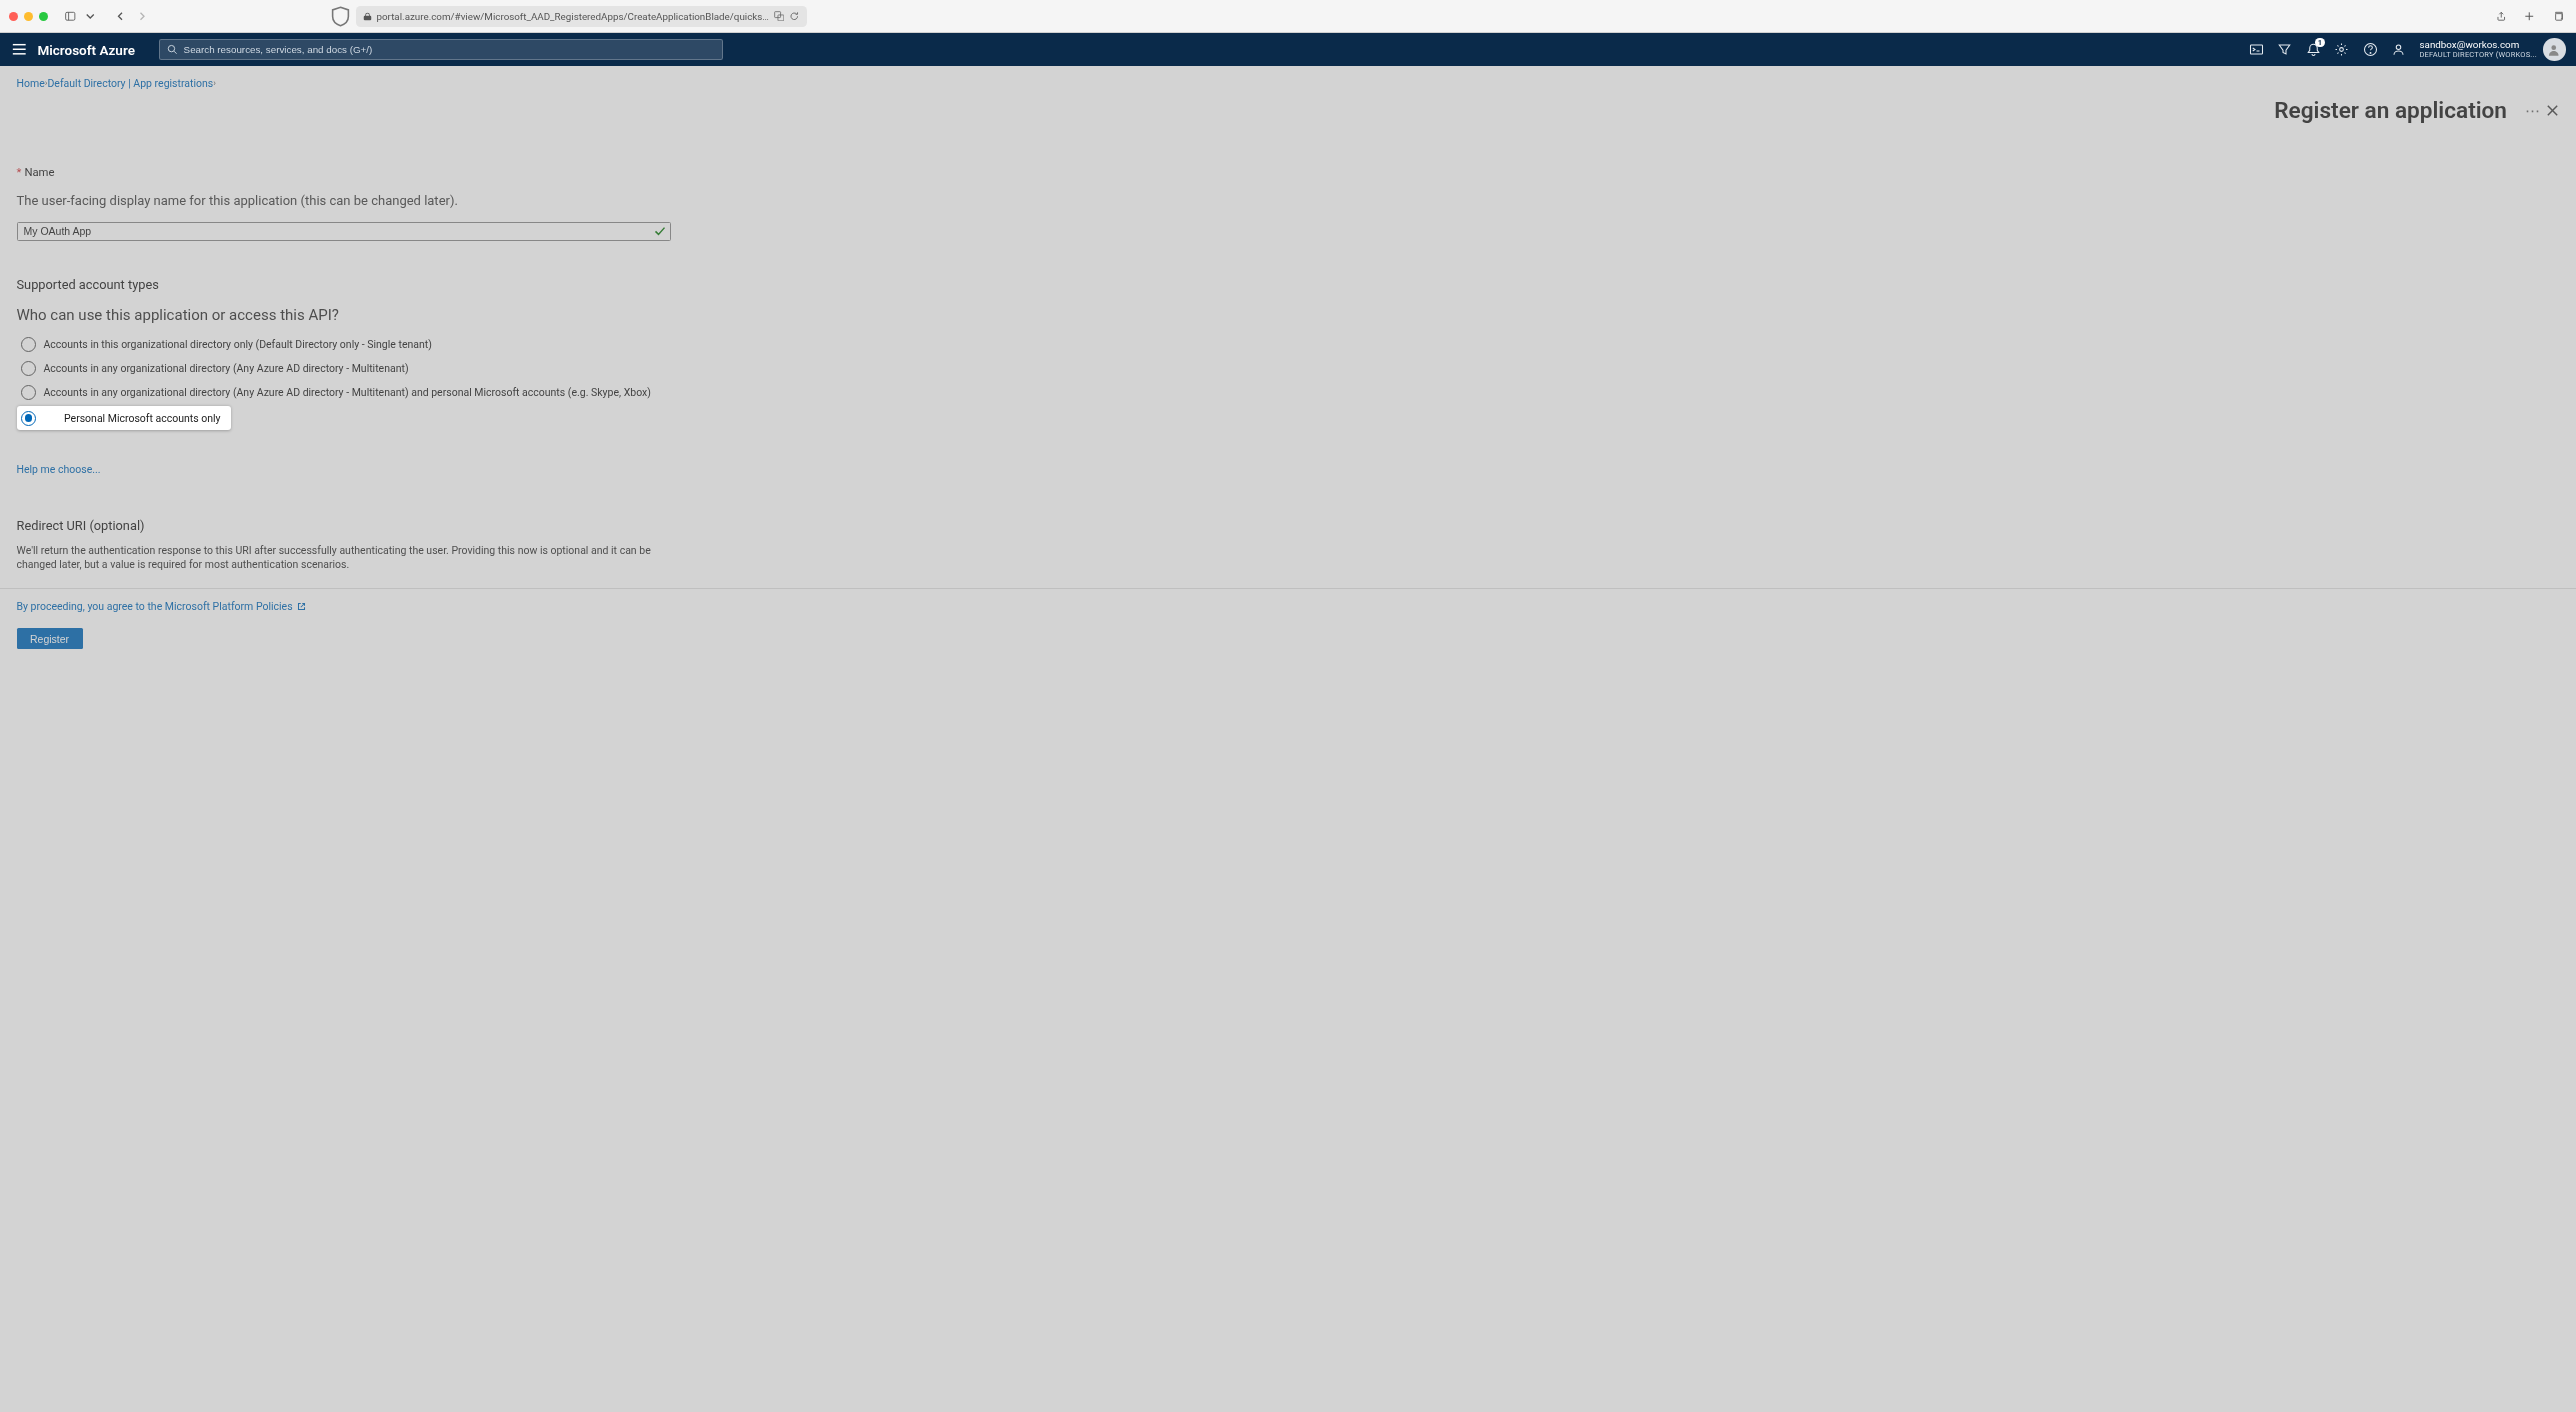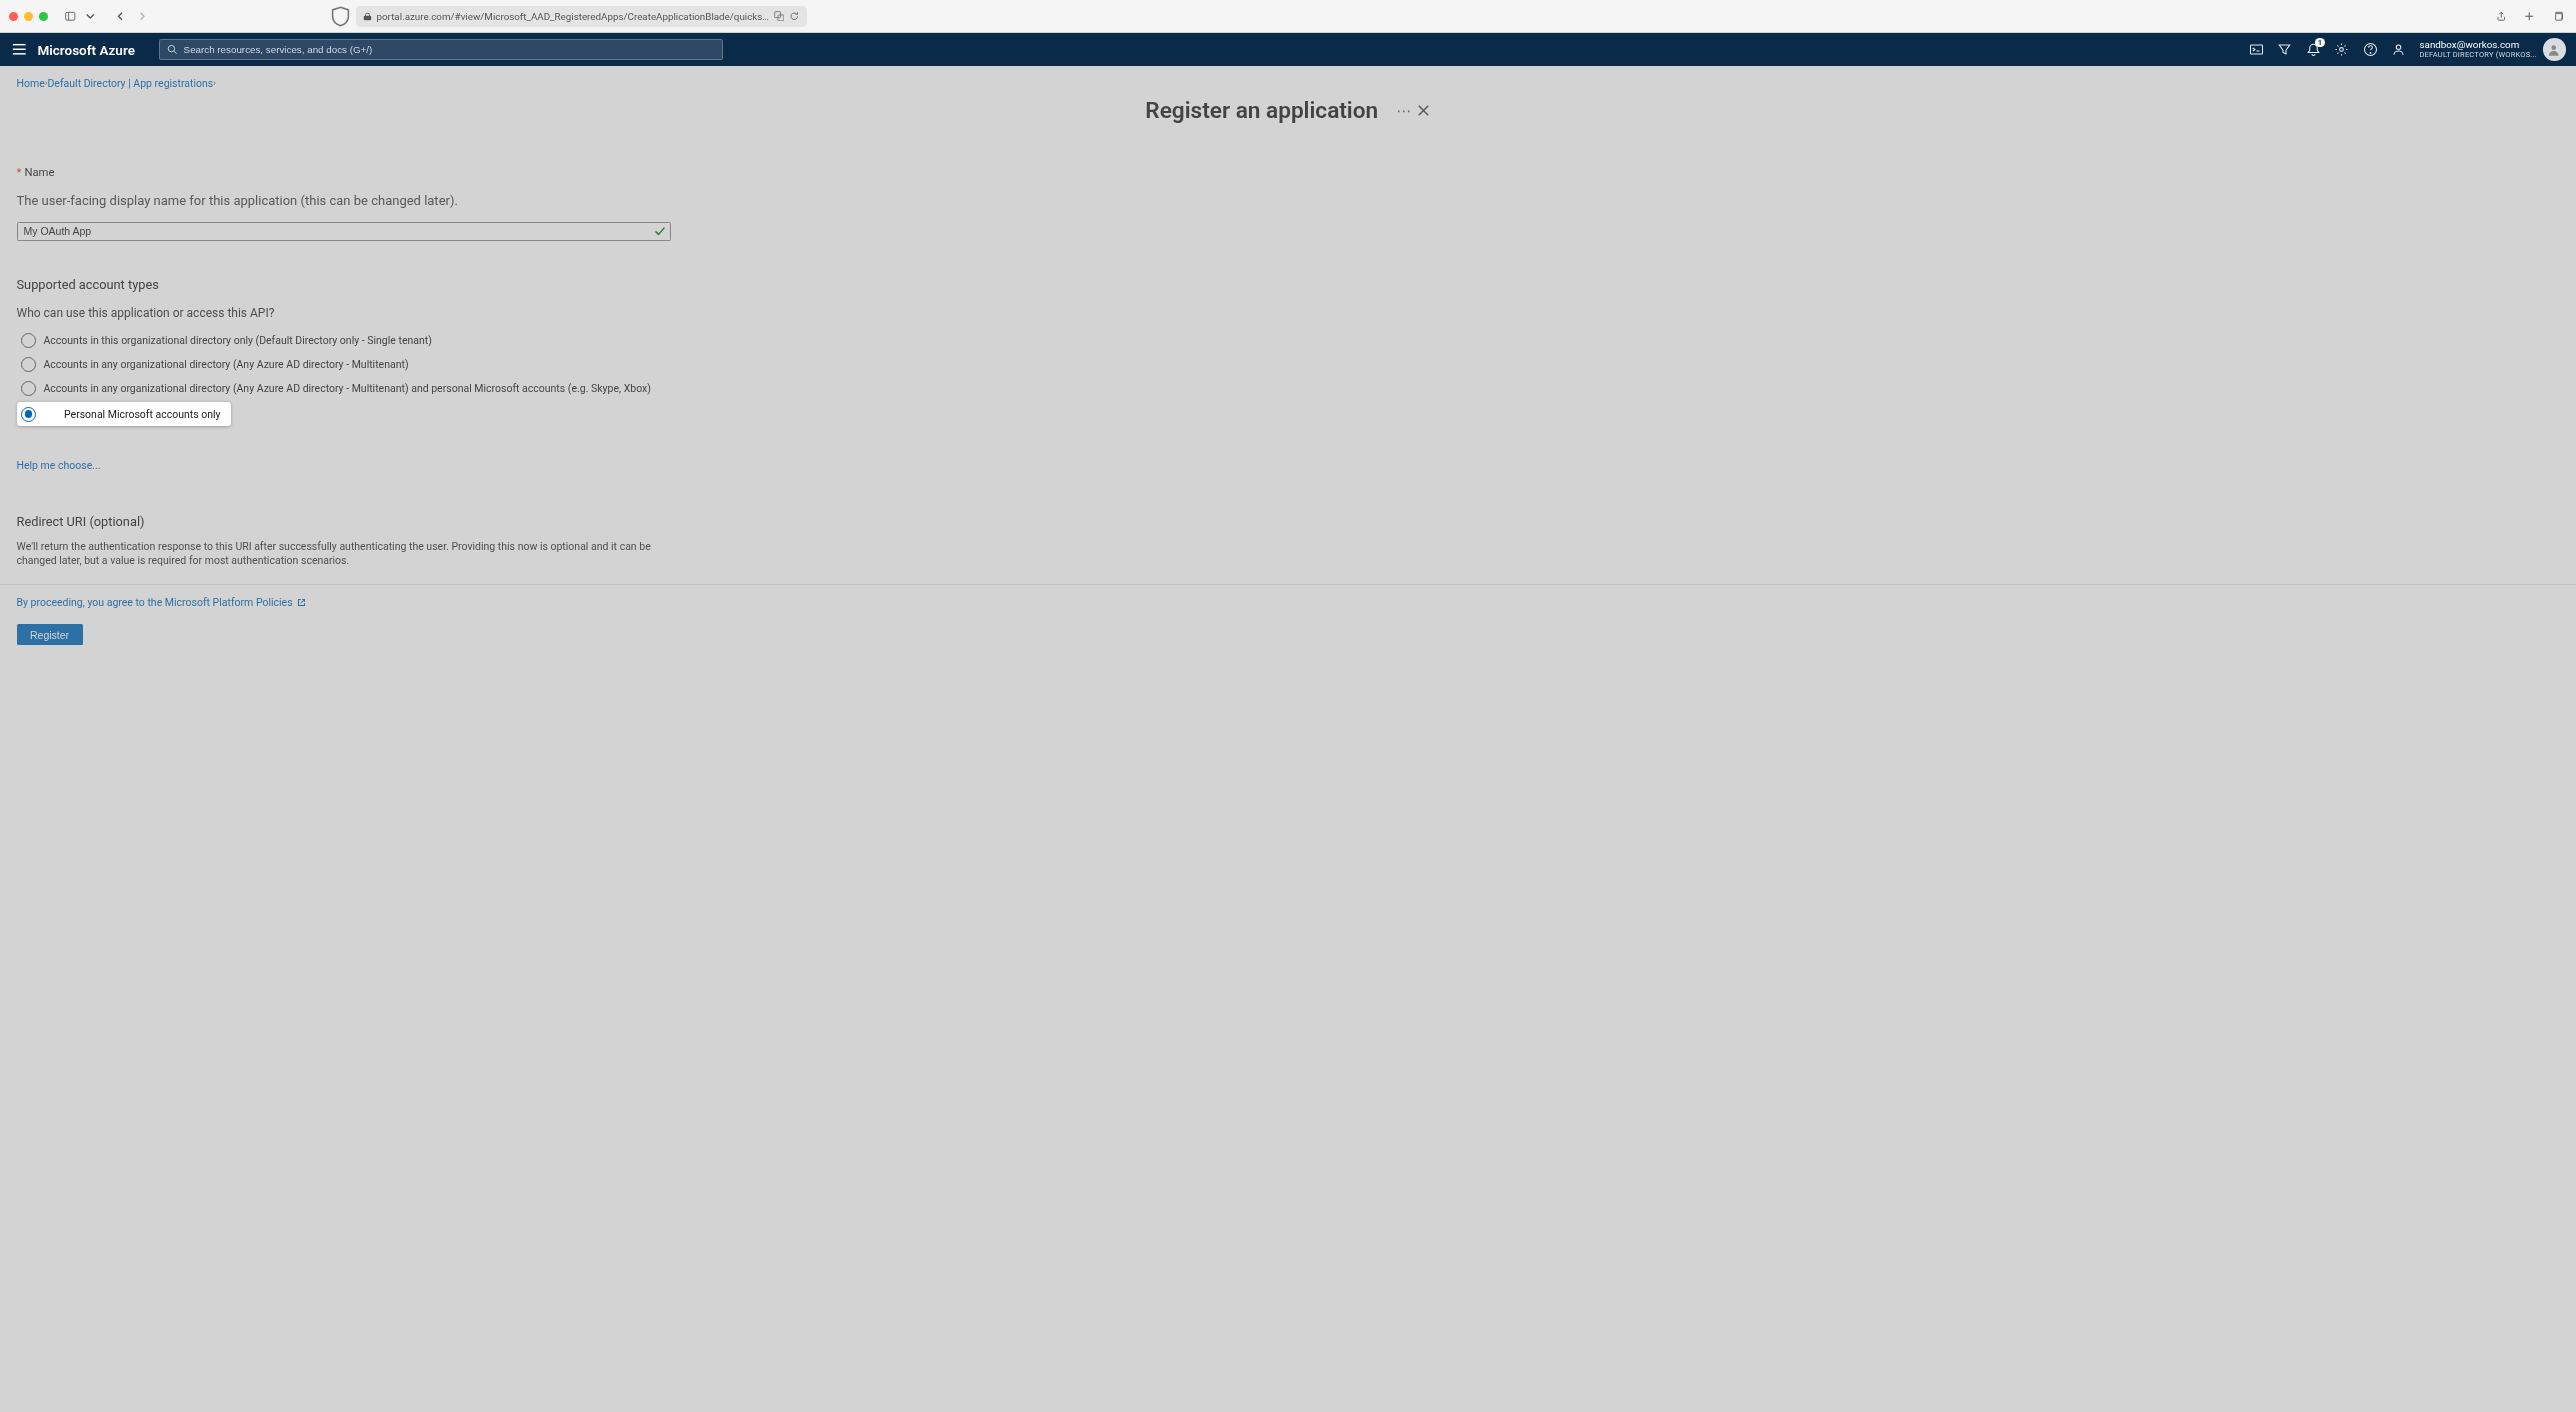--- a/index.html
+++ b/index.html
@@ -87,21 +87,21 @@
   .breadcrumb {
     display:flex; align-items:center; 
     padding: 10.5px 16.5px 4.5px 16.5px;
     font-size:10.5px;
   }
   .breadcrumb a { color:#0067b8; text-decoration:none; }
   .breadcrumb .sep { color:#666; font-size:9px; }
 
   
   .title-row {
-    display:flex; align-items:center; justify-content:center;
+    display:flex; align-items:center; justify-content:flex-end;
     padding: 3px 16.5px 13.5px 16.5px;
   }
   .title-row h1 { font-size:22.6px; font-weight:600; color:#222; }
   .title-right { display:flex; align-items:center; gap:9px; }
   .ellipsis { color:#666; font-size:15px; padding:0 4.5px; cursor:pointer; }
   .close-x { width:15px; height:15px; color:#444; cursor:pointer; }
 
   
   .form-body { padding: 7.5px 16.5px 15px 16.5px; max-width: 752px; }
 
@@ -113,21 +113,21 @@
   .name-input {
     width:100%; height:19.5px; border:0.8px solid #8a8a8a; border-radius:1.5px;
     padding: 1.5px 22.6px 1.5px 6px; font-size:10.5px; color:#222;
   }
   .check-ok {
     position:absolute; right:4.5px; top:50%; transform:translateY(-50%);
     width:12px; height:12px; color:#107c10;
   }
 
   .section-title { font-size:12.8px; color:#222; margin-top:36px; font-weight:400; }
-  .section-sub { font-size:12px; color:#333; margin-top:13.5px; }
+  .section-sub { font-size:15px; color:#333; margin-top:13.5px; }
 
   .radio-list { margin-top:10.5px; display:flex; flex-direction:column; gap:3px; }
   .radio-row {
     display:flex; align-items:center; gap:7.5px;
     font-size:10.5px; color:#222; padding:3px 4.5px; border-radius:3px;
     width:max-content;
   }
   .radio-outer {
     width:15px; height:15px; border:0.8px solid #555; border-radius:50%;
     display:flex; align-items:center; justify-content:center; background:#fff;

